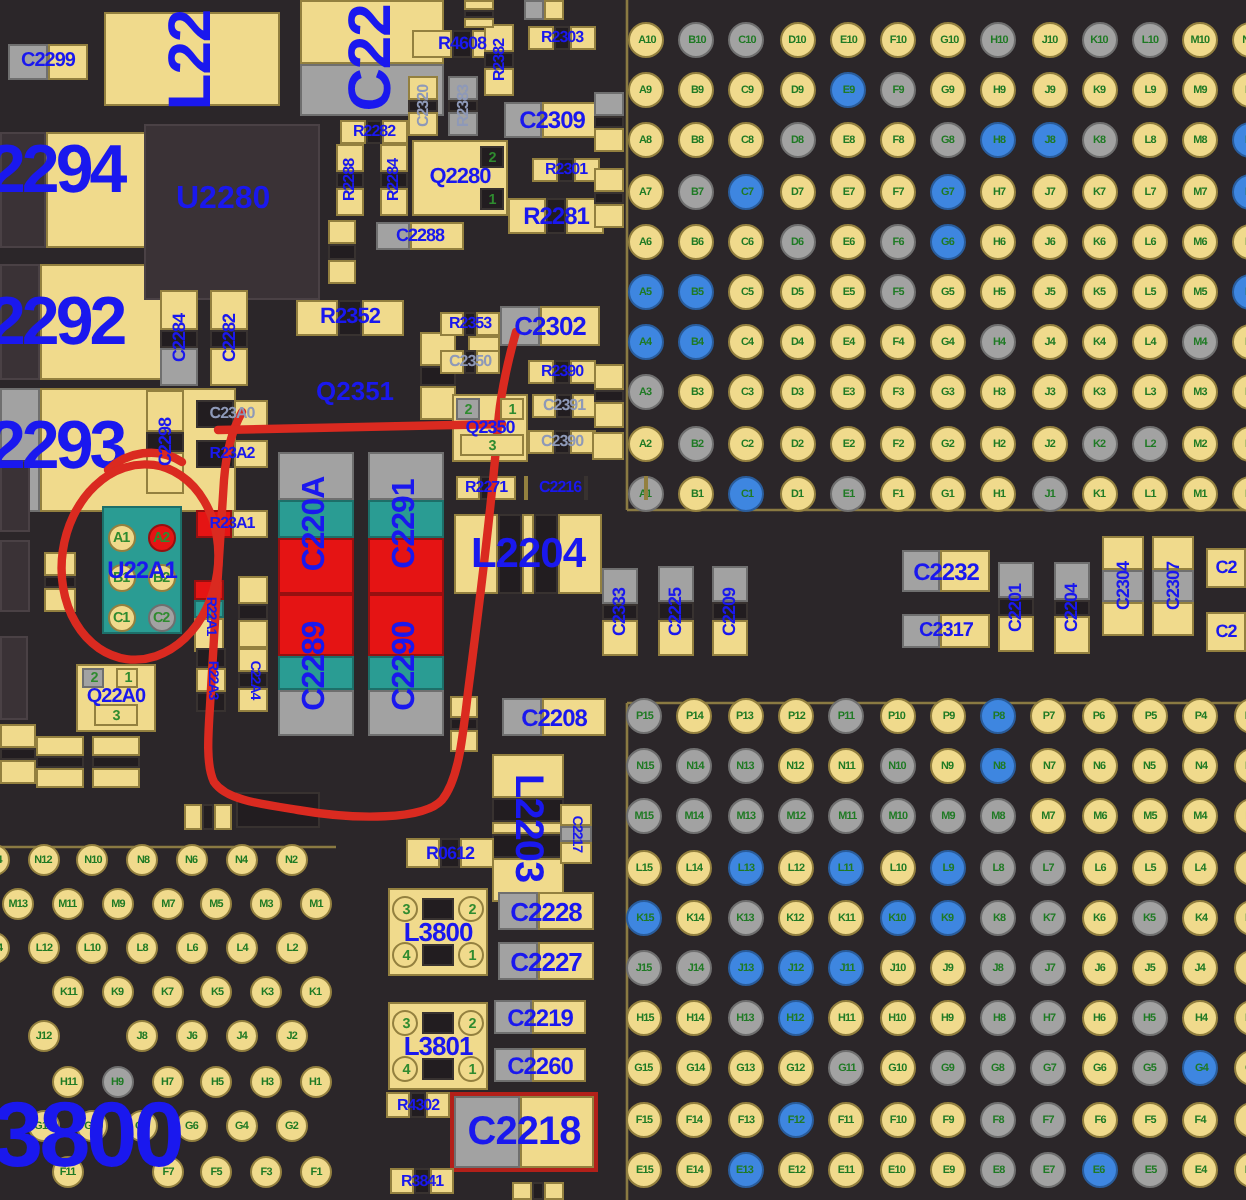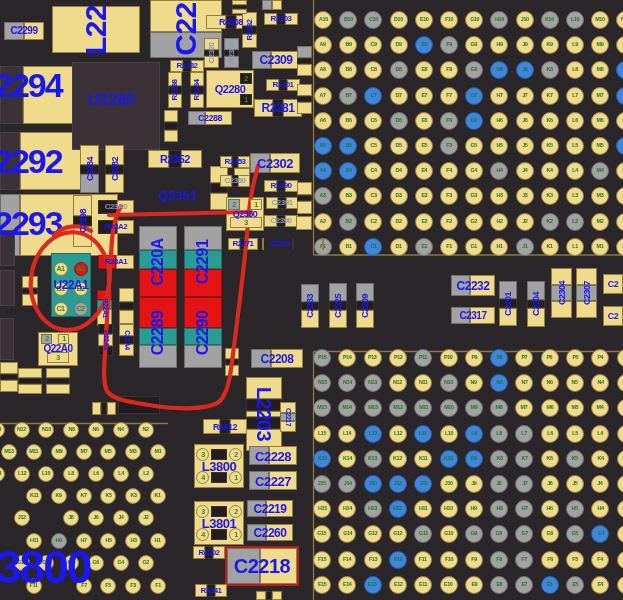--- a/index.html
+++ b/index.html
@@ -1273,20 +1273,28 @@
         <div class="seg" style="flex: 0.7 1 0px; background: rgb(42, 156, 147); border: 1px solid rgb(29, 111, 105);"></div>
         <div class="seg" style="flex: 1 1 0px; background: rgb(162, 162, 162); border: 1px solid rgb(111, 111, 111);"></div>
         <span class="clbl" style="font-size: 16px; color: rgb(26, 24, 238); transform: translate(-50%, -50%) rotate(-90deg);">C2289</span>
       </div>
       <div class="comp" style="left: 184px; top: 297px; width: 38px; height: 71px; flex-direction: column;">
         <div class="seg" style="flex: 1.4 1 0px; background: rgb(229, 20, 20); border: 1px solid rgb(150, 16, 16);"></div>
         <div class="seg" style="flex: 0.7 1 0px; background: rgb(42, 156, 147); border: 1px solid rgb(29, 111, 105);"></div>
         <div class="seg" style="flex: 1 1 0px; background: rgb(162, 162, 162); border: 1px solid rgb(111, 111, 111);"></div>
         <span class="clbl" style="font-size: 16px; color: rgb(26, 24, 238); transform: translate(-50%, -50%) rotate(-90deg);">C2290</span>
       </div>
+      <div class="comp" style="left: 227px; top: 257px; width: 74px; height: 40px; flex-direction: row;">
+        <div class="seg" style="flex: 1.1 1 0px; background: rgb(240, 218, 140); border: 1px solid rgb(147, 128, 63);"></div>
+        <div class="seg" style="flex: 0.55 1 0px; background: rgb(34, 29, 32); border: 1px solid rgb(56, 50, 48);"></div>
+        <div class="seg" style="flex: 0.2 1 0px; background: rgb(240, 218, 140); border: 1px solid rgb(147, 128, 63);"></div>
+        <div class="seg" style="flex: 0.55 1 0px; background: rgb(34, 29, 32); border: 1px solid rgb(56, 50, 48);"></div>
+        <div class="seg" style="flex: 1.1 1 0px; background: rgb(240, 218, 140); border: 1px solid rgb(147, 128, 63);"></div>
+        <span class="clbl" style="font-size: 21px; color: rgb(26, 24, 238); transform: translate(-50%, -50%) rotate(0deg);">L2204</span>
+      </div>
       <div class="comp" style="left: 251px; top: 349px; width: 52px; height: 19px; flex-direction: row;">
         <div class="seg" style="flex: 1 1 0px; background: rgb(162, 162, 162); border: 1px solid rgb(111, 111, 111);"></div>
         <div class="seg" style="flex: 1.6 1 0px; background: rgb(240, 218, 140); border: 1px solid rgb(147, 128, 63);"></div>
         <span class="clbl" style="font-size: 12px; color: rgb(26, 24, 238); transform: translate(-50%, -50%) rotate(0deg);">C2208</span>
       </div>
       <div class="comp" style="left: 246px; top: 377px; width: 36px; height: 74px; flex-direction: column;">
         <div class="seg" style="flex: 1.1 1 0px; background: rgb(240, 218, 140); border: 1px solid rgb(147, 128, 63);"></div>
         <div class="seg" style="flex: 0.55 1 0px; background: rgb(34, 29, 32); border: 1px solid rgb(56, 50, 48);"></div>
         <div class="seg" style="flex: 0.2 1 0px; background: rgb(240, 218, 140); border: 1px solid rgb(147, 128, 63);"></div>
         <div class="seg" style="flex: 0.55 1 0px; background: rgb(34, 29, 32); border: 1px solid rgb(56, 50, 48);"></div>

